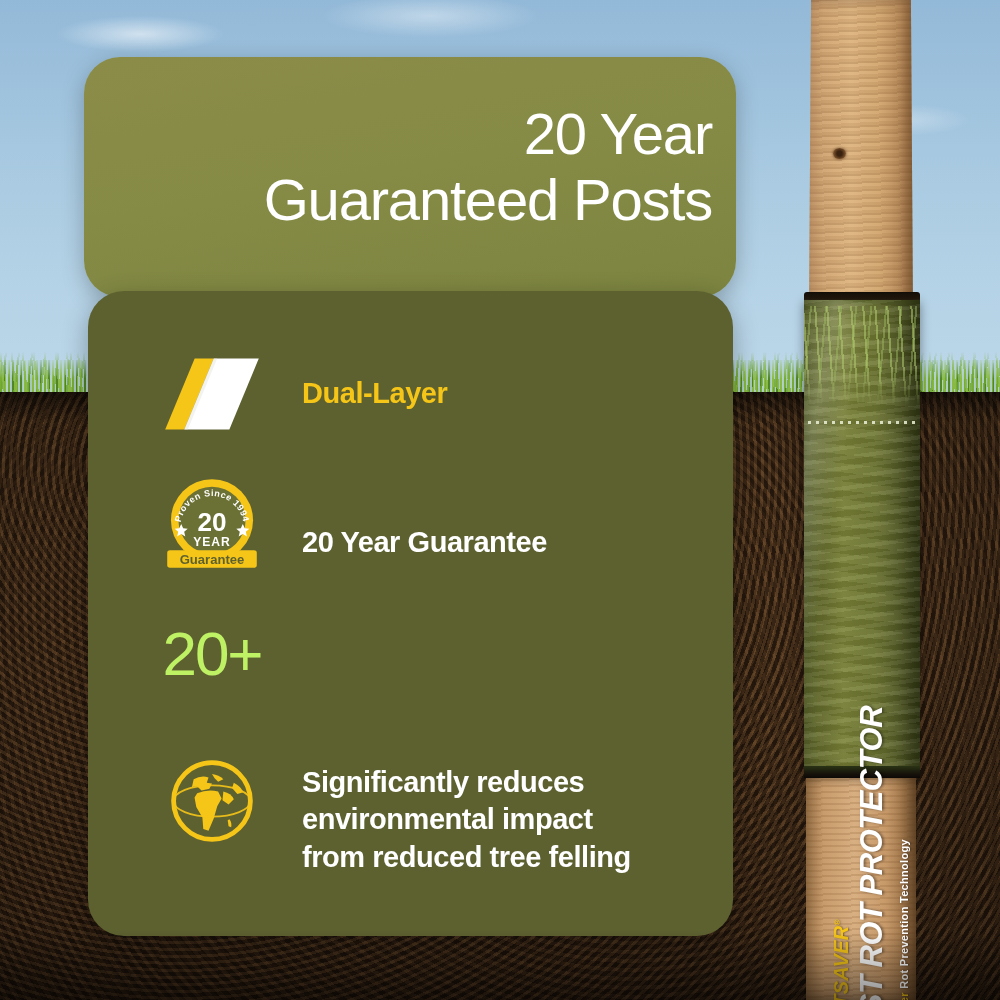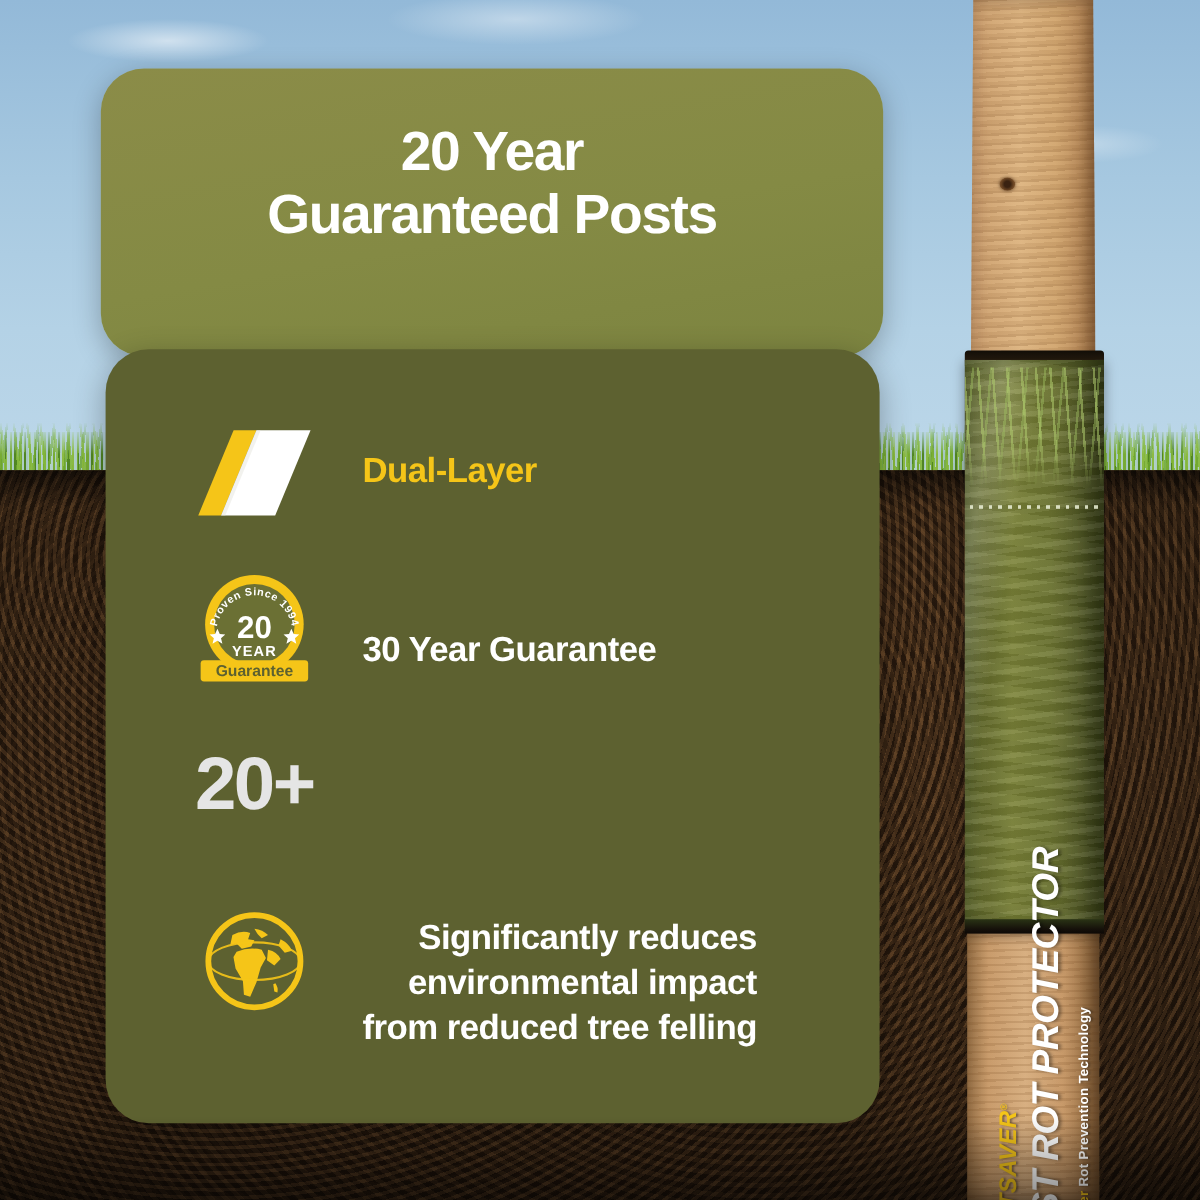--- a/index.html
+++ b/index.html
@@ -154,25 +154,25 @@
 
   
   .card-head {
     position:absolute; left:84px; top:57px; width:652px; height:240px;
     background:linear-gradient(170deg,#8b8c48 0%,#848a44 55%,#7c8440 100%);
     border-radius:36px;
     box-shadow:0 6px 22px rgba(0,0,0,.25);
   }
   .card-head h1 {
     color:#ffffff;
-    font-size:46px;
+    font-size:58px;
     line-height:1.13;
-    font-weight:700;
+    font-weight:400;
     letter-spacing:-1.2px;
-    text-align:center;
+    text-align:right;
     padding:44px 24px 0;
     white-space:pre-line;
   }
   .card-body {
     position:absolute; left:88px; top:291px; width:645px; height:645px;
     background:#5d6130;
     border-radius:36px;
     box-shadow:0 8px 26px rgba(0,0,0,.3);
   }
 
@@ -182,24 +182,24 @@
   .ficon {
     width:180px; min-width:180px; height:112px;
     display:flex; align-items:center; justify-content:center;
   }
   .ftext { color:#ffffff; font-size:29px; line-height:1.30; font-weight:700; letter-spacing:-.45px; white-space:pre-line; }
   .ftext .accent { color:#f5c518; display:block; }
 
   .row1 { margin-top:8px; }
   .row2 { margin-top:18px; }
   .row3 { margin-top:18px; }
-  .row4 { margin-top:16px;text-align:right; }
+  .row4 { margin-top:16px; }
 
   .big20 {
-    font-size:62px; font-weight:700; color:#e5e5e5; letter-spacing:-2px; line-height:1;
+    font-size:62px; font-weight:400; color:#bef264; letter-spacing:-2px; line-height:1;
   }
 
   
   .bottom-fade {
     position:absolute; left:0; bottom:0; width:1000px; height:70px;
     background:linear-gradient(180deg, rgba(0,0,0,0), rgba(0,0,0,.45));
     pointer-events:none;
   }
 </style>
 </head>
@@ -279,21 +279,21 @@
 
             <text x="60" y="68" text-anchor="middle" font-family="Liberation Sans, sans-serif" font-size="28" font-weight="800" fill="#ffffff">20</text>
 
             <text x="60" y="84" text-anchor="middle" font-family="Liberation Sans, sans-serif" font-size="13" font-weight="800" fill="#ffffff" letter-spacing="1">YEAR</text>
 
             <rect x="12" y="88" width="96" height="19" rx="3" fill="#f5c518"></rect>
             <text x="60" y="102.5" text-anchor="middle" font-family="Liberation Sans, sans-serif" font-size="14" font-weight="800" fill="#5d6130">Guarantee</text>
           </svg>
         </div>
         <div class="ftext">
-          <span>30 Year Guarantee</span>
+          <span>20 Year Guarantee</span>
         </div>
       </div>
 
       <div class="frow row3">
         <div class="ficon">
           <span class="big20">20+</span>
         </div>
       </div>
 
       <div class="frow row4">

